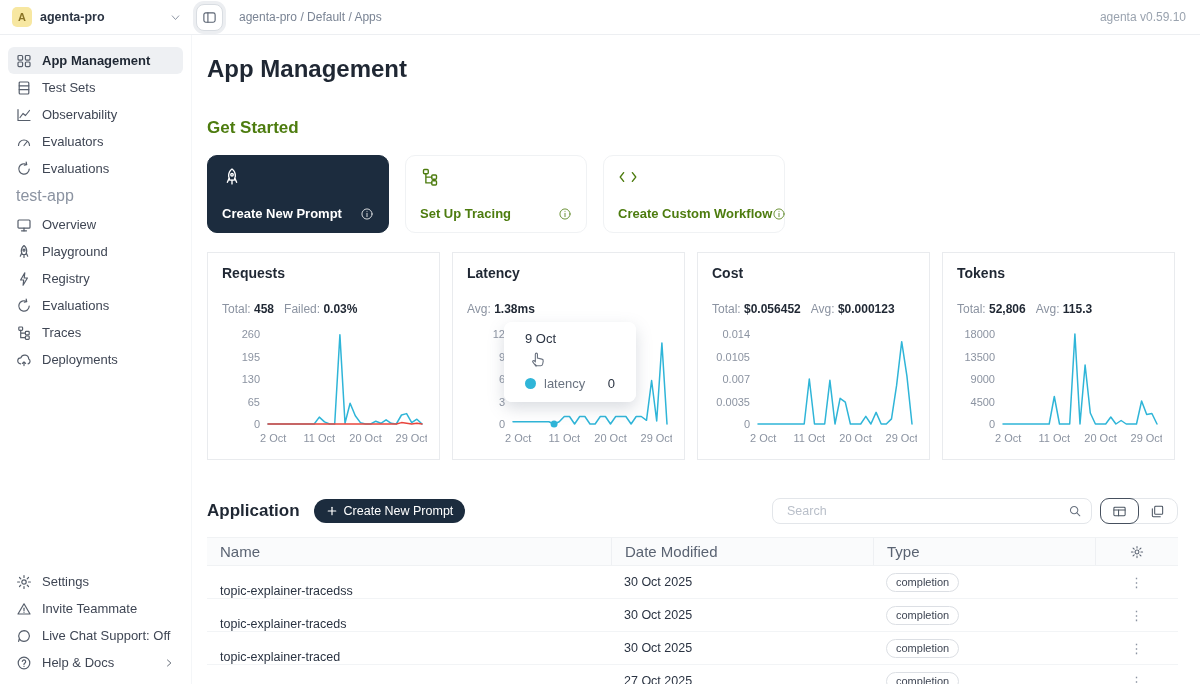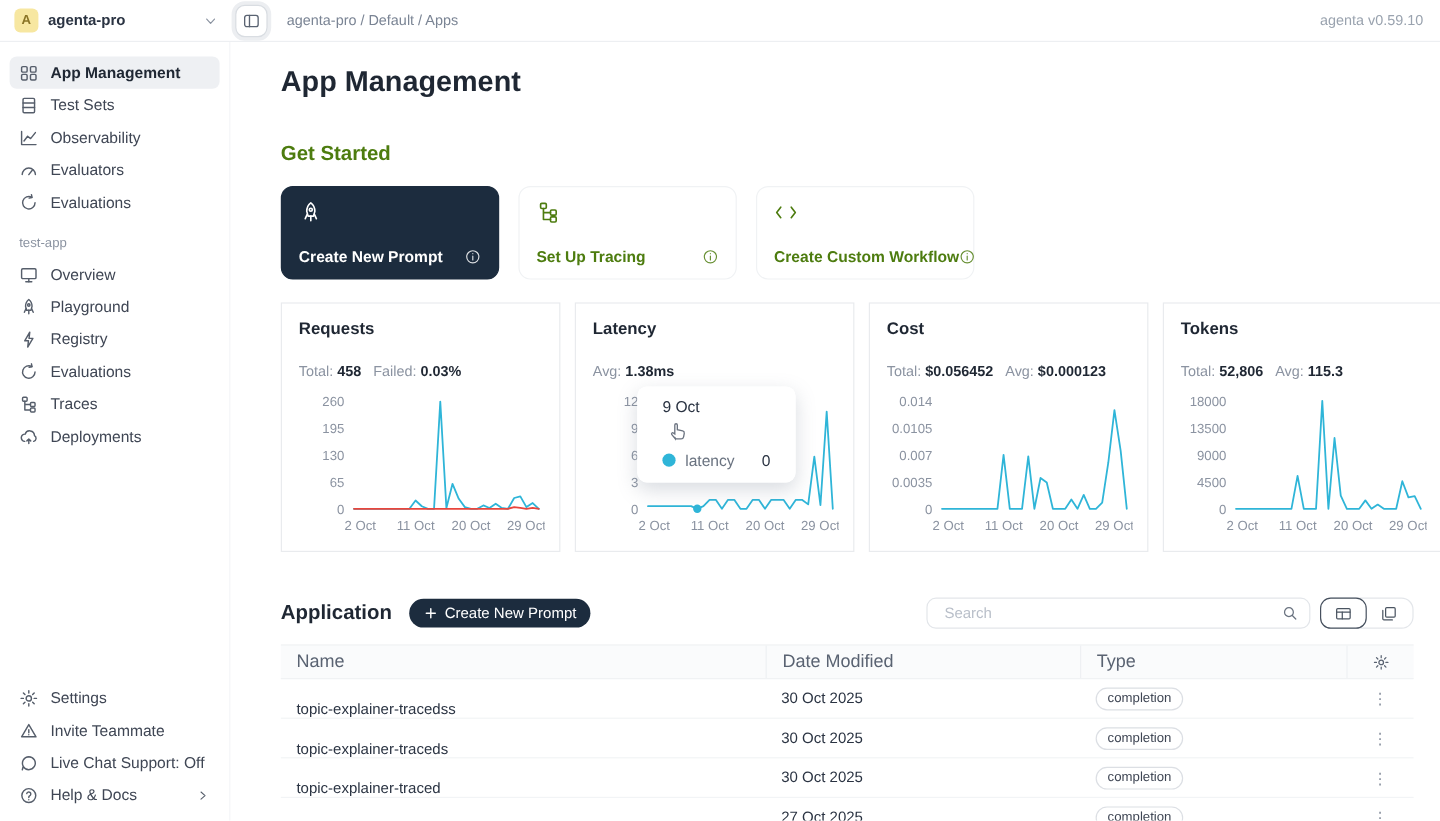--- a/index.html
+++ b/index.html
@@ -15,28 +15,28 @@
   .topbar { height:35px; display:flex; align-items:center; border-bottom:1px solid #edeff2; position:relative; background:#fff; }
   .workspace { width:192px; display:flex; align-items:center; gap:8px; padding:0 10px 0 12px; cursor:pointer; }
   .avatar { width:20px; height:20px; border-radius:5px; background:#f7e7a1; color:#8a7426; font-size:11px; font-weight:bold; display:flex; align-items:center; justify-content:center; }
   .workspace-name { font-size:12.5px; font-weight:600; color:#2a3342; flex:1; }
   .ws-chev { color:#8b93a1; }
   .collapse-btn { width:27px; height:27px; margin-left:4px; border-radius:8px; border:1px solid #d9dde2; box-shadow:0 0 0 3px #eceef1; background:#fff; color:#5a6372; display:flex; align-items:center; justify-content:center; cursor:pointer; padding:0; }
   .breadcrumb { font-size:12px; color:#7a8494; margin-left:16px; cursor:pointer; }
   .version { position:absolute; right:14px; font-size:12px; color:#9aa3af; }
 
   
-  .layout { display:flex; height:649px;gap:27px; }
+  .layout { display:flex; height:649px; }
   .sidebar { width:192px; padding:12px 8px 8px; display:flex; flex-direction:column; border-right:1px solid #f4f6f8; }
   .nav-item { display:flex; align-items:center; gap:10px; height:27px; padding:0 8px; border-radius:6px; font-size:13px; color:#3f4654; cursor:pointer; }
   .nav-item .ic { color:#565e6b; width:16px; height:16px; }
   .nav-item.active { background:#eef0f3; font-weight:600; color:#1f2733; }
   .nav-label { white-space:nowrap; }
   .nav-chev { margin-left:auto; color:#8b93a1; display:flex; }
-  .section-label { font-size:11px; color:#8b93a1; margin:15px 0 6px 8px; }
+  .section-label { font-size:16px; color:#8b93a1; margin:5px 0 6px 8px; }
   .sidebar-spacer { flex:1; }
 
   .main { flex:1; padding:8px 22px 0 15px; overflow:hidden; }
   .page-title { font-size:24px; font-weight:600; margin:12px 0 0; color:#1f2733; }
   .section-heading { font-size:17px; font-weight:600; margin:35px 0 0; color:#4d7c0f; }
 
   
   .get-started-cards { display:flex; gap:16px; margin-top:17px; }
   .gs-card { width:182px; height:78px; border-radius:10px; padding:11px 14px; display:flex; flex-direction:column; justify-content:space-between; background:#fff; border:1px solid #f0f2f4; cursor:pointer; color:#4d7c0f; }
   .gs-card.dark { background:#1c2c3e; border-color:#1c2c3e; color:#fff; }

